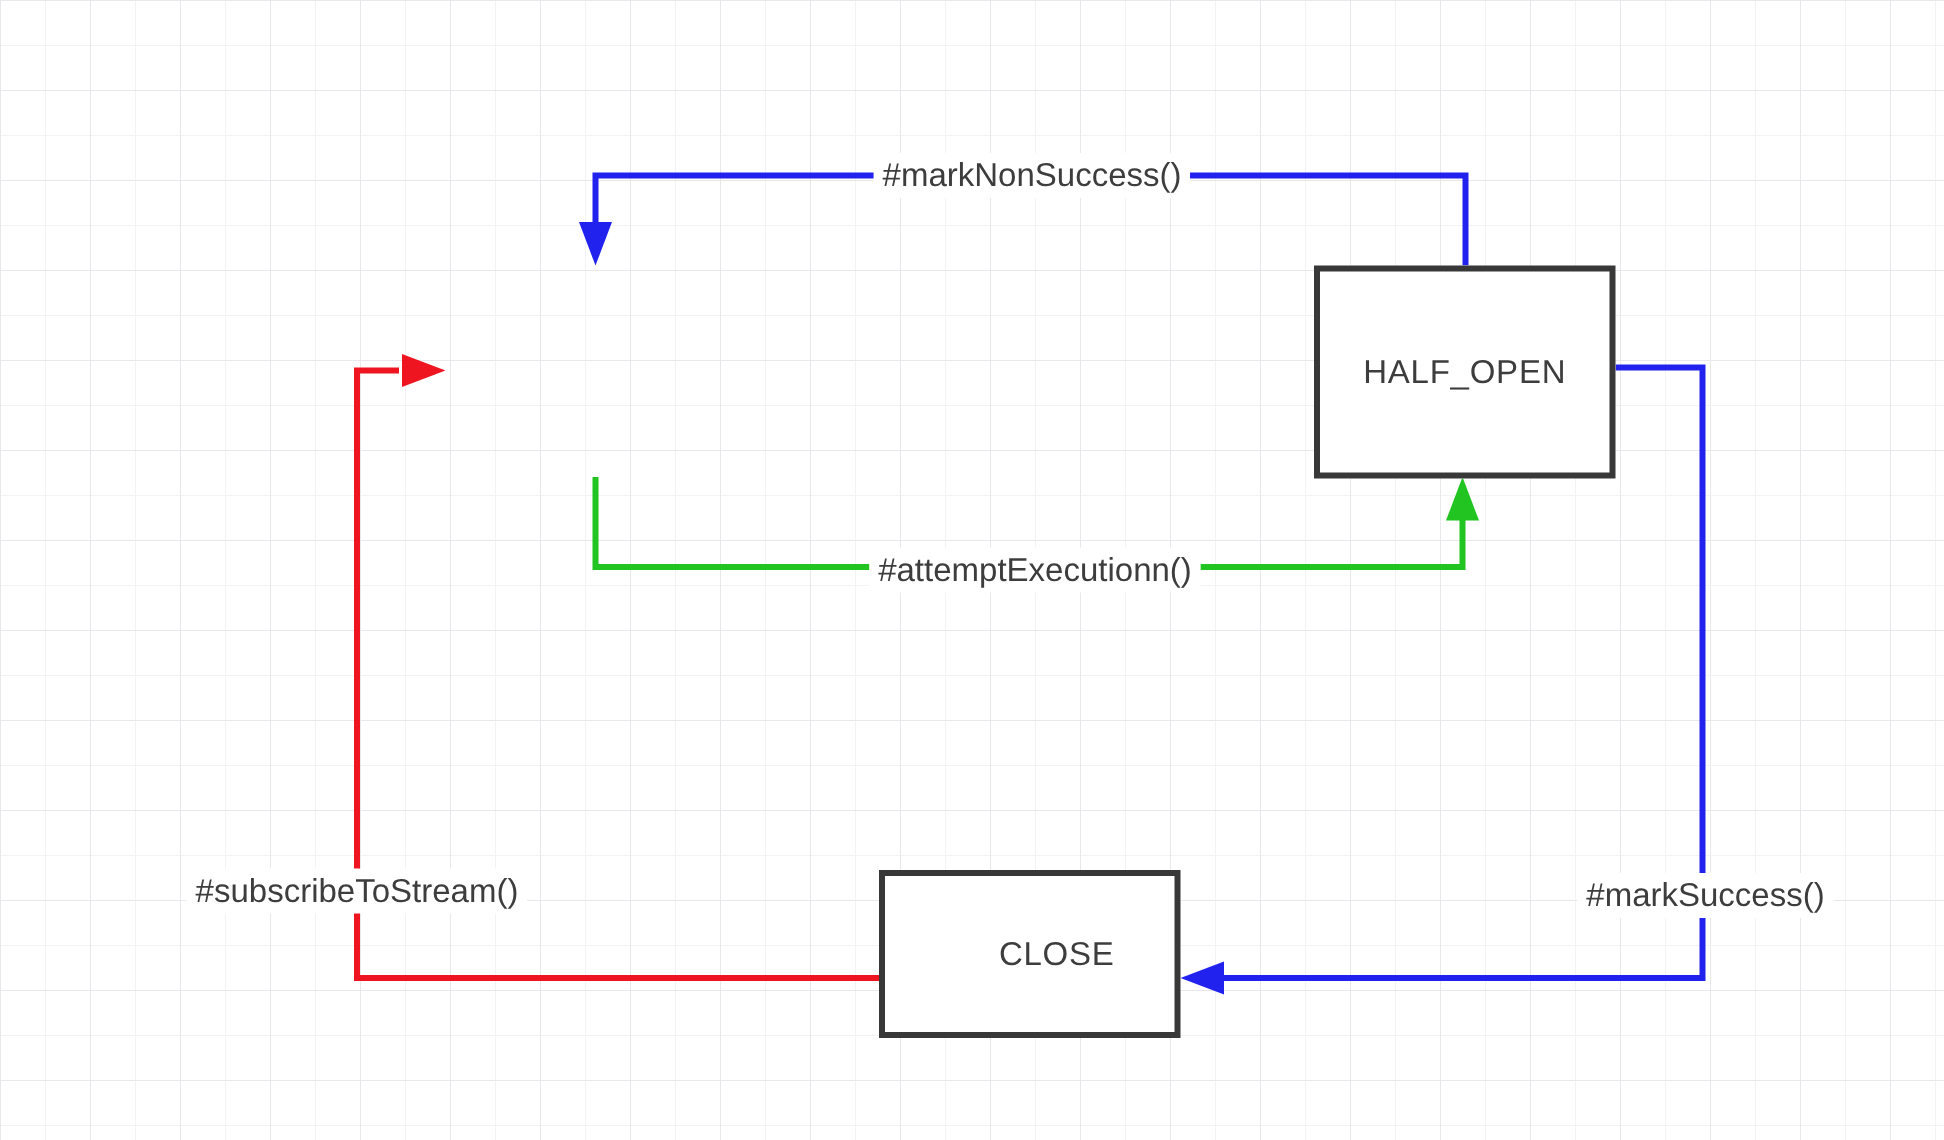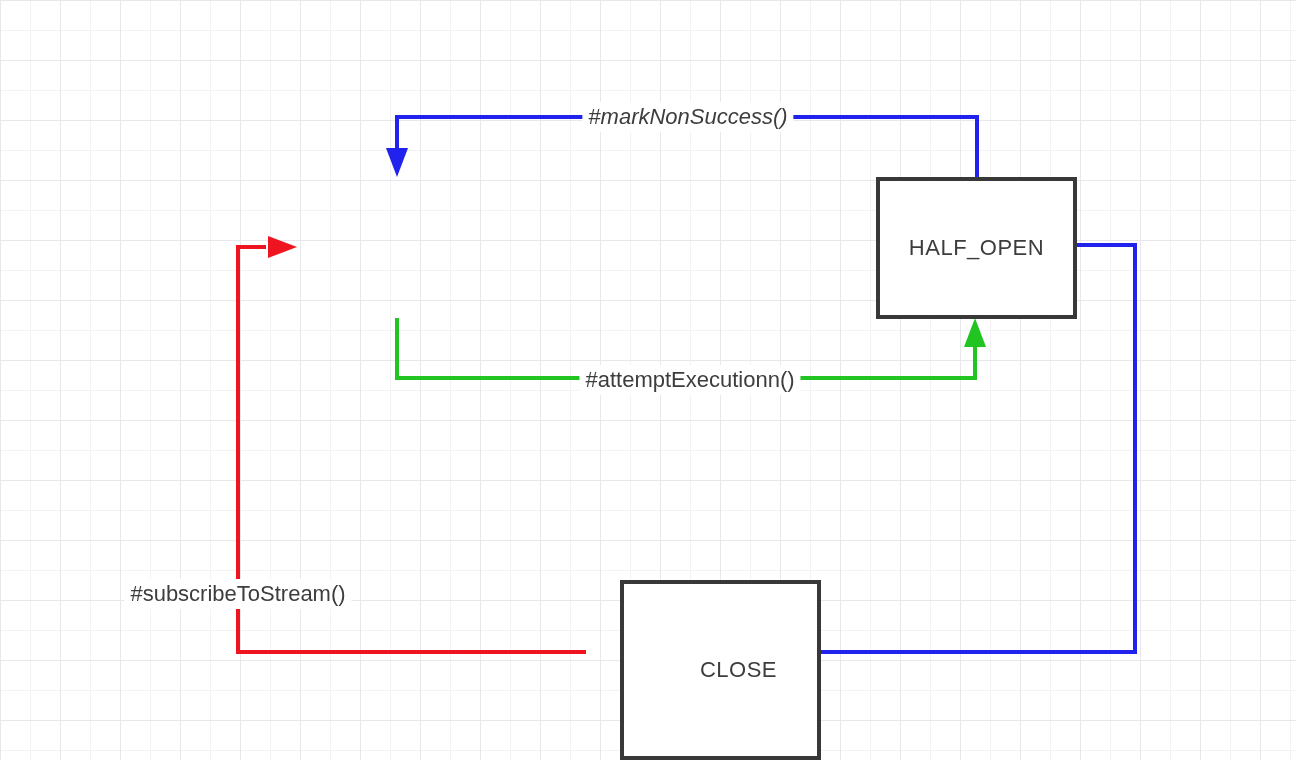--- a/index.html
+++ b/index.html
@@ -22,31 +22,31 @@
     position:absolute;
     box-sizing:border-box;
     background:#ffffff;
     border:4px solid #383838;
     display:flex;align-items:center;justify-content:center;
     font-size:22px;color:#3d3d3d;letter-spacing:0.5px;
     z-index:2;
   }
   .state-open{left:297px;top:177px;width:201px;height:141px;}
   .state-half-open{left:876px;top:177px;width:201px;height:142px;}
-  .state-close{left:620px;top:580px;width:201px;height:180px;padding-left:36px;}
+  .state-close{left:586px;top:580px;width:201px;height:112px;padding-left:36px;}
   .edge-label{
     position:absolute;
     transform:translate(-50%,-50%);
     background:#ffffff;
     padding:2px 6px;
     font-size:22px;color:#3d3d3d;
     white-space:nowrap;
     z-index:3;
   }
-  .lbl-mark-non-success{left:688px;top:117px;font-style:italic;}
+  .lbl-mark-non-success{left:688px;top:117px;}
   .lbl-attempt-execution{left:690px;top:380px;}
   .lbl-mark-success{left:1137px;top:597px;}
   .lbl-subscribe-to-stream{left:238px;top:594px;}
 </style>
 </head>
 <body>
 
 <div class="canvas">
 
   <svg class="edges" width="1296" height="760" viewBox="0 0 1296 760">
@@ -78,16 +78,17 @@
   </div>
 
   <div class="state state-close">
     <span>CLOSE</span>
   </div>
 
   <div class="edge-label lbl-mark-non-success">#markNonSuccess()</div>
 
   <div class="edge-label lbl-attempt-execution">#attemptExecutionn()</div>
 
+  <div class="edge-label lbl-mark-success">#markSuccess()</div>
 
   <div class="edge-label lbl-subscribe-to-stream">#subscribeToStream()</div>
 
 </div>
 
 </body></html>

